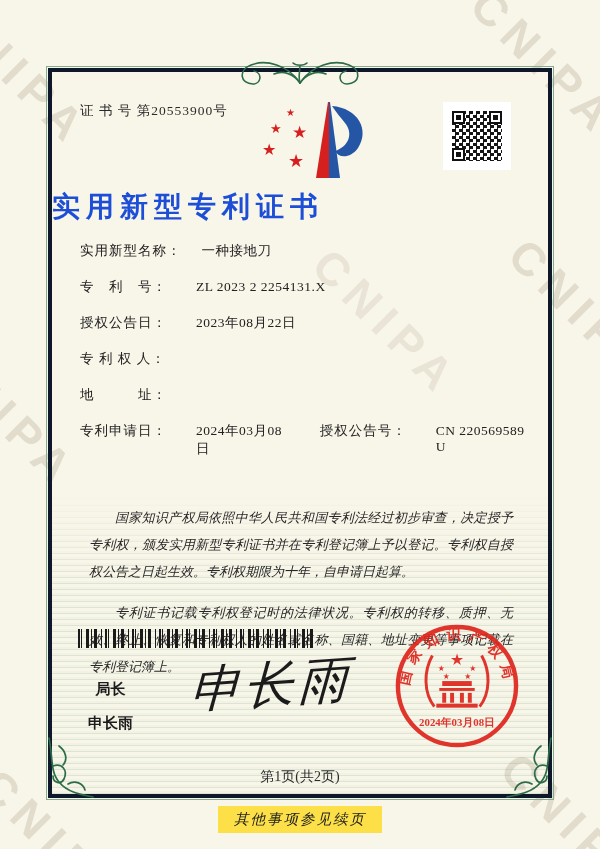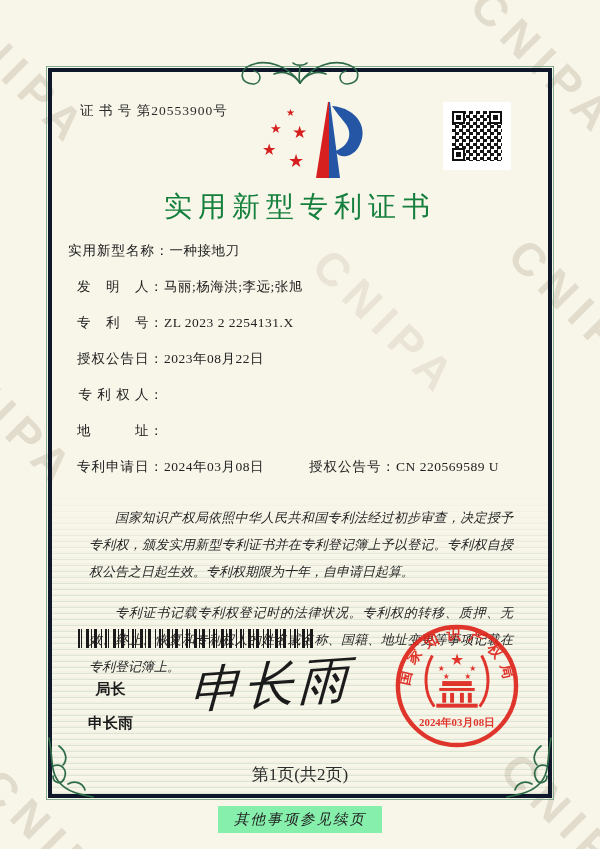--- a/index.html
+++ b/index.html
@@ -30,50 +30,50 @@
   .logo .star{position:absolute;color:#d5201f;line-height:1;}
 
   .qr-wrap{position:absolute;right:37px;top:30px;width:68px;height:68px;background:#fff;
            display:flex;align-items:center;justify-content:center;}
   .qr{position:relative;width:50px;height:50px;
       background:repeating-conic-gradient(#161616 0% 25%,#ffffff 0% 50%);background-size:7px 7px;}
   .finder{position:absolute;width:13px;height:13px;background:#fff;border:2px solid #111;box-sizing:border-box;}
   .finder::after{content:"";position:absolute;left:2px;top:2px;width:5px;height:5px;background:#111;}
   .finder.tl{left:0;top:0}.finder.tr{right:0;top:0}.finder.bl{left:0;bottom:0}
 
-  .title{position:absolute;left:0;right:0;top:116px;text-align:center;font-size:28px;
-         font-weight:normal;letter-spacing:6px;color:#15803d;}
-
-  .fields{position:absolute;left:16px;right:22px;top:170px;text-align:right;}
+  .title{position:absolute;left:0;right:0;top:116px;text-align:left;font-size:28px;
+         font-weight:bold;letter-spacing:6px;color:#1d4ed8;}
+
+  .fields{position:absolute;left:28px;right:22px;top:170px;}
   .row{display:flex;align-items:baseline;height:22px;margin-bottom:14px;font-size:13.5px;color:#222;}
   .lbl{white-space:pre;letter-spacing:1px;min-width:96px;}
-  .val{margin-left:0;letter-spacing:0.5px;}
+  .val{margin-left:20px;letter-spacing:0.5px;}
   .pair2{margin-left:36px;}
 
   .paras{position:absolute;left:23px;right:21px;top:418px;font-size:13px;font-style:italic;
          color:#262626;line-height:27px;text-align:justify;}
   .paras p{margin:14px;text-indent:2em;}
 
   .barcode{position:absolute;left:26px;top:557px;width:236px;height:19px;
      background:
        repeating-linear-gradient(90deg,#1a1a1a 0 2px,transparent 2px 3px,#1a1a1a 3px 4px,transparent 4px 8px,
          #1a1a1a 8px 11px,transparent 11px 13px,#1a1a1a 13px 14px,transparent 14px 16px,
          #1a1a1a 16px 19px,transparent 19px 23px,#1a1a1a 23px 24px,transparent 24px 27px);}
 
   .director{position:absolute;left:36px;top:600px;font-family:"Liberation Sans","DejaVu Sans",sans-serif;
             font-size:15px;font-weight:bold;color:#1c1c1c;line-height:34px;text-align:center;}
   .autograph{position:absolute;left:138px;top:578px;width:210px;font-size:50px;font-style:italic;
              color:#1b1b1b;transform:rotate(-4deg) skewX(-6deg);letter-spacing:4px;white-space:nowrap;}
 
   .seal{position:absolute;left:341px;top:550px;width:128px;height:128px;opacity:0.92;}
 
-  .page-info{position:absolute;left:0;right:0;bottom:8px;text-align:center;font-size:17px;color:#2c2c2c;}
+  .page-info{position:absolute;left:0;right:0;bottom:8px;text-align:center;font-size:14px;color:#2c2c2c;}
 
   .continuation{position:absolute;left:50%;top:806px;transform:translateX(-50%);
-      background:#86efac;padding:4px 16px;font-size:14.5px;font-style:italic;color:#222;
+      background:#fde047;padding:4px 16px;font-size:14.5px;font-style:italic;color:#222;
       letter-spacing:2px;white-space:nowrap;}
 </style>
 </head>
 <body>
 
 <div class="page">
 
   <span class="wm" style="left:-30px;top:-12px">CNIPA</span>
   <span class="wm" style="left:498px;top:-22px">CNIPA</span>
   <span class="wm" style="left:340px;top:238px;color:rgba(165,155,128,0.18)">CNIPA</span>
@@ -133,24 +133,20 @@
         <div class="finder bl"></div>
       </div>
     </div>
 
     <div class="title">实用新型专利证书</div>
 
     <div class="fields">
       <div class="row">
         <span class="lbl">实用新型名称：</span>
         <span class="val">一种接地刀</span>
-      </div>
-      <div class="row">
-        <span class="lbl">发　明　人：</span>
-        <span class="val">马丽;杨海洪;李远;张旭</span>
       </div>
       <div class="row">
         <span class="lbl">专　利　号：</span>
         <span class="val">ZL 2023 2 2254131.X</span>
       </div>
       <div class="row">
         <span class="lbl">授权公告日：</span>
         <span class="val">2023年08月22日</span>
       </div>
       <div class="row">

